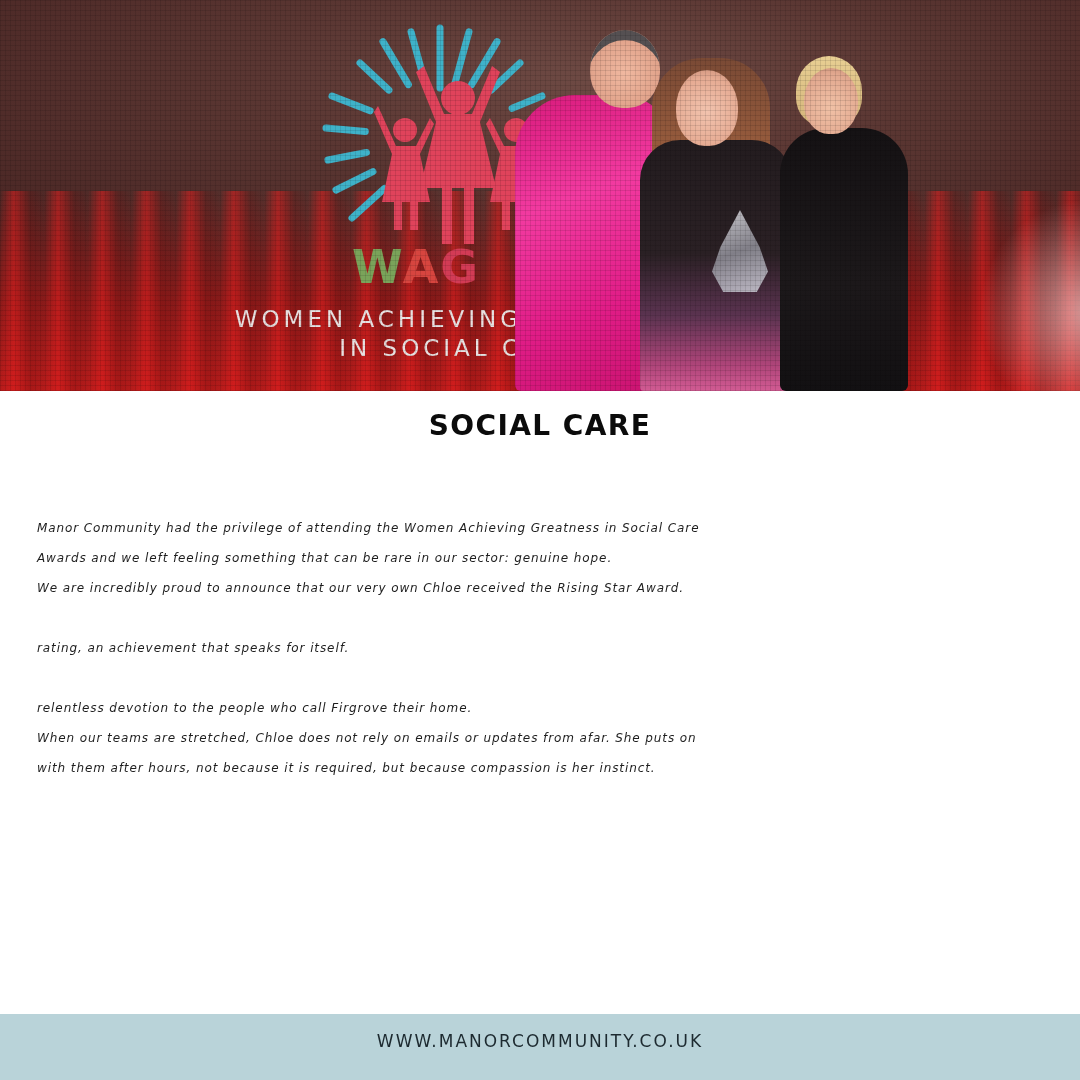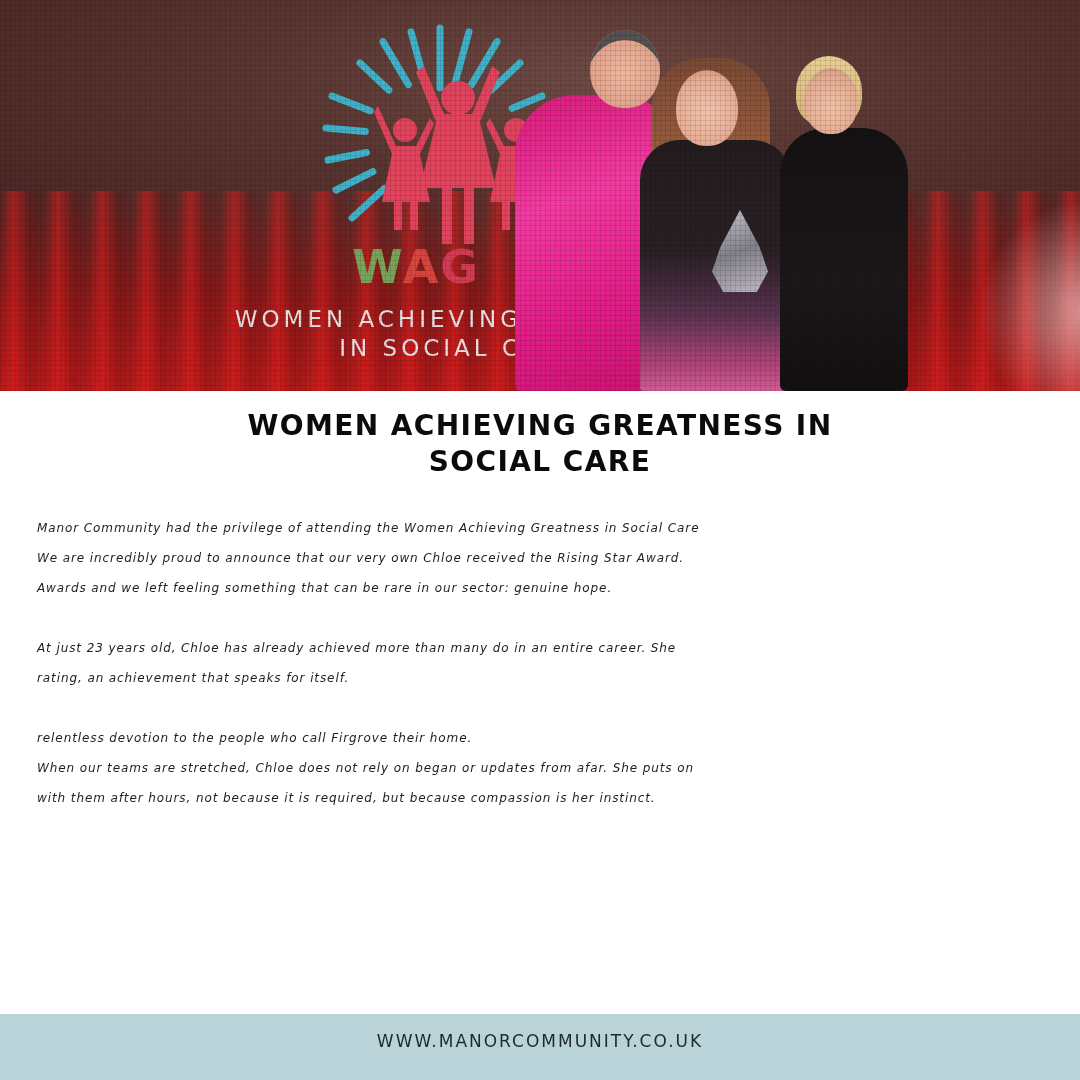--- a/index.html
+++ b/index.html
@@ -163,38 +163,36 @@
   <div class="person trophy"></div>
   <div class="person p3-suit"></div>
   <div class="person p3-hair"></div>
   <div class="person p3-head"></div>
 
   <div class="led-grid"></div>
   <div class="glare"></div>
 </div>
 
 <h1 class="headline">
-  <span>WOMEN ACHIEVING GREATNESS IN</span>
   <span>SOCIAL CARE</span>
 </h1>
 
 <div class="body-copy">
   <p>
     <span class="line">Manor Community had the privilege of attending the Women Achieving Greatness in Social Care</span>
+    <span class="line">Awards and we left feeling something that can be rare in our sector: genuine hope.</span>
     <span class="line">We are incredibly proud to announce that our very own Chloe received the Rising Star Award.</span>
-    <span class="line">Awards and we left feeling something that can be rare in our sector: genuine hope.</span>
   </p>
   <span class="gap"></span>
   <p>
-    <span class="line">At just 23 years old, Chloe has already achieved more than many do in an entire career. She</span>
     <span class="line">rating, an achievement that speaks for itself.</span>
   </p>
   <span class="gap"></span>
   <p>
     <span class="line">relentless devotion to the people who call Firgrove their home.</span>
-    <span class="line">When our teams are stretched, Chloe does not rely on began or updates from afar. She puts on</span>
+    <span class="line">When our teams are stretched, Chloe does not rely on emails or updates from afar. She puts on</span>
     <span class="line">with them after hours, not because it is required, but because compassion is her instinct.</span>
   </p>
 </div>
 
 <div class="footer">
   <a class="footer-url">WWW.MANORCOMMUNITY.CO.UK</a>
 </div>
 
 </body></html>

